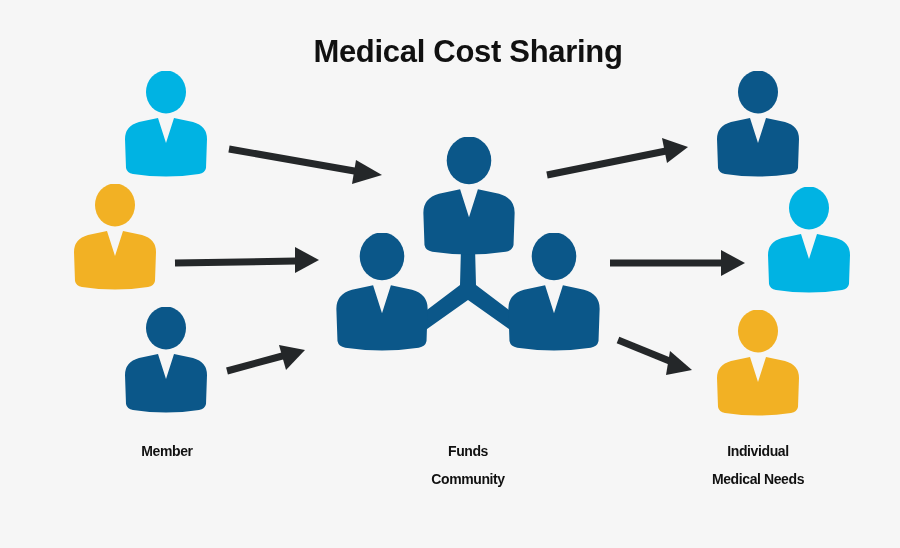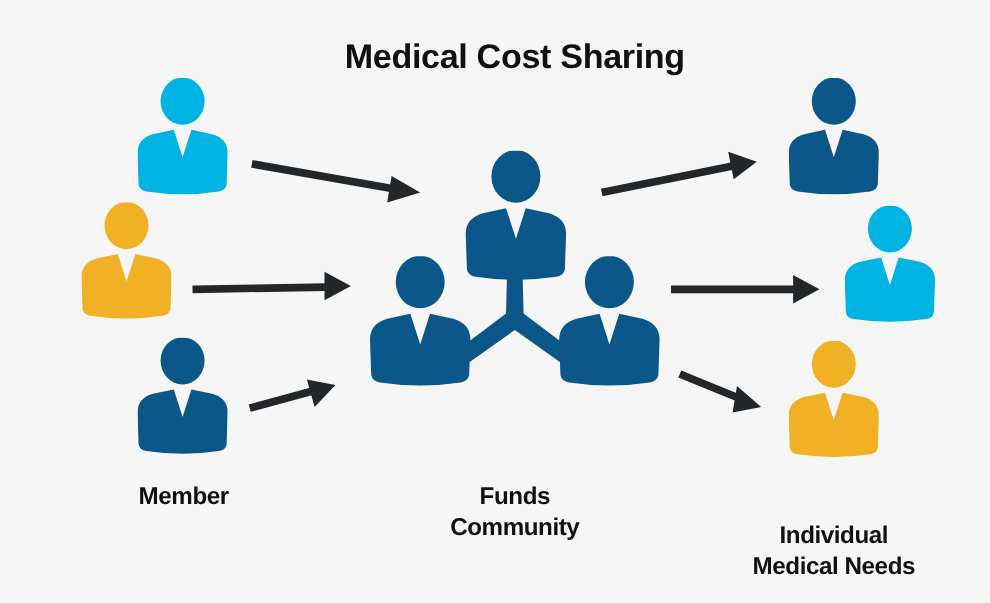--- a/index.html
+++ b/index.html
@@ -7,21 +7,21 @@
       width: 900px; height: 548px; background: #f6f6f6; overflow: hidden;
       position: relative; font-family: "Liberation Sans", "DejaVu Sans", sans-serif;
     }
     .title {
       position: absolute; left: 0; top: 34px; width: 936px; text-align: center;
       font-size: 31px; font-weight: bold; color: #111; letter-spacing: -0.3px;
     }
     svg.canvas { position: absolute; left: 0; top: 0; }
     .label {
       position: absolute; text-align: center; font-weight: bold; color: #111;
-      font-size: 22px; line-height: 28px; letter-spacing: -0.4px;
+      font-size: 14px; line-height: 28px; letter-spacing: -0.4px;
       font-family: "Liberation Sans", "DejaVu Sans", sans-serif;
     }
     .label span { display: block; }
   </style>
 </head>
 <body>
 
 <div class="title">Medical Cost Sharing</div>
 
 <svg class="canvas" width="900" height="548" viewBox="0 0 900 548">
@@ -95,16 +95,16 @@
   </g>
 </svg>
 
 <div class="label" style="left:32px; top:437px; width:270px;">
   <span>Member</span>
 </div>
 <div class="label" style="left:368px; top:437px; width:200px;">
   <span>Funds</span>
   <span>Community</span>
 </div>
-<div class="label" style="left:658px; top:437px; width:200px;margin-top:36px;">
+<div class="label" style="left:658px; top:437px; width:200px;">
   <span>Individual</span>
   <span>Medical Needs</span>
 </div>
 
 </body></html>

